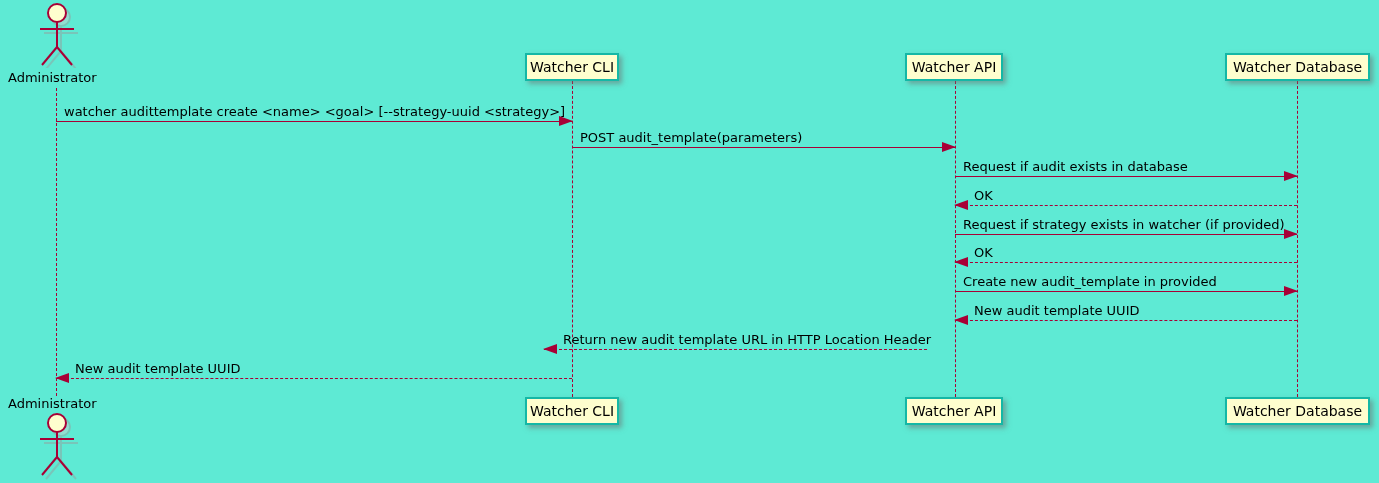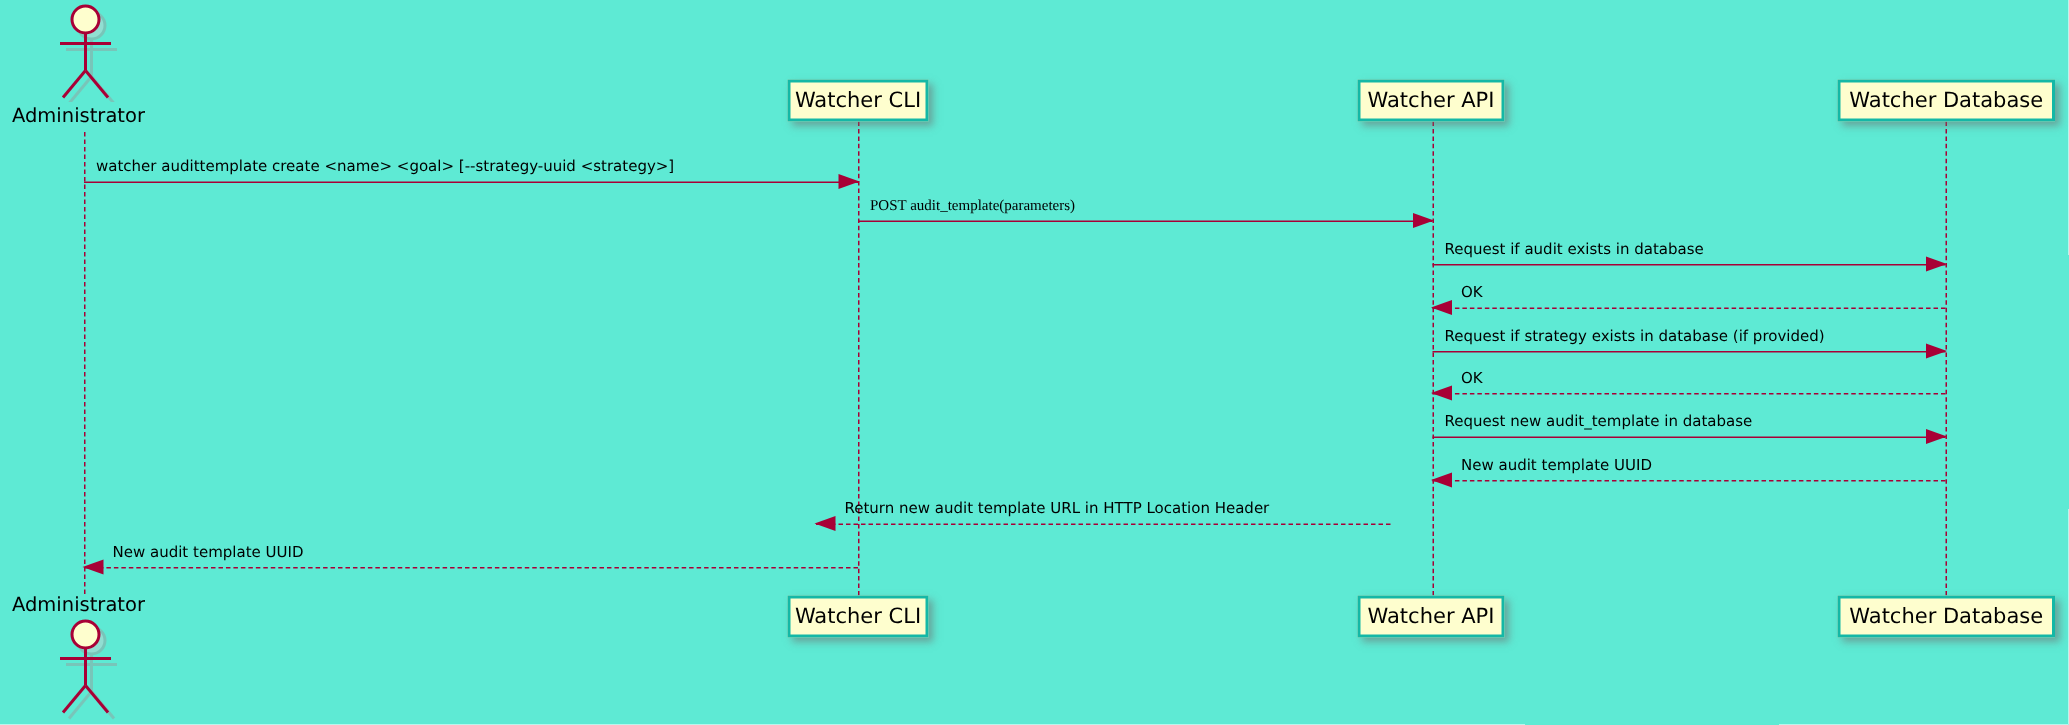--- a/index.html
+++ b/index.html
@@ -38,21 +38,21 @@
   }
   
   .actor-label {
     position: absolute;
     font-size: 13px;
     white-space: nowrap;
   }
   
   .msg { position: absolute; }
   .msg .lbl {
-    font-size: 10px;
+    font-size: 13px;
     height: 16px;
     line-height: 16px;
     white-space: nowrap;
     padding-left: 8px;
   }
   .msg .lbl.reply { padding-left: 19px; }
   .msg .line {
     position: relative;
     width: 100%;
     height: 0;
@@ -103,21 +103,21 @@
   <div class="pbox" style="left:905px;  top:53px; width:98px;">Watcher API</div>
   <div class="pbox" style="left:1225px; top:53px; width:145px;">Watcher Database</div>
 
   <div class="msg" style="left:56px; top:104px; width:516px;">
     <div class="lbl">watcher audittemplate create &lt;name&gt; &lt;goal&gt; [--strategy-uuid &lt;strategy&gt;]</div>
     <div class="line solid">
         <span class="head right"></span>
       </div>
   </div>
 
-  <div class="msg" style="left:572px; top:130px; width:383px;font-family:Liberation Serif, serif;">
+  <div class="msg" style="left:572px; top:130px; width:383px;">
     <div class="lbl">POST audit_template(parameters)</div>
     <div class="line solid">
         <span class="head right"></span>
       </div>
   </div>
 
   <div class="msg" style="left:955px; top:159px; width:342px;">
     <div class="lbl">Request if audit exists in database</div>
     <div class="line solid">
         <span class="head right"></span>
@@ -125,35 +125,35 @@
   </div>
 
   <div class="msg" style="left:955px; top:188px; width:342px;">
     <div class="lbl reply">OK</div>
     <div class="line dashed">
         <span class="head left"></span>
       </div>
   </div>
 
   <div class="msg" style="left:955px; top:217px; width:342px;">
-    <div class="lbl">Request if strategy exists in database (if provided)</div>
+    <div class="lbl">Request if strategy exists in watcher (if provided)</div>
     <div class="line solid">
         <span class="head right"></span>
       </div>
   </div>
 
   <div class="msg" style="left:955px; top:245px; width:342px;">
     <div class="lbl reply">OK</div>
     <div class="line dashed">
         <span class="head left"></span>
       </div>
   </div>
 
   <div class="msg" style="left:955px; top:274px; width:342px;">
-    <div class="lbl">Request new audit_template in database</div>
+    <div class="lbl">Create new audit_template in provided</div>
     <div class="line solid">
         <span class="head right"></span>
       </div>
   </div>
 
   <div class="msg" style="left:955px; top:303px; width:342px;">
     <div class="lbl reply">New audit template UUID</div>
     <div class="line dashed">
         <span class="head left"></span>
       </div>

